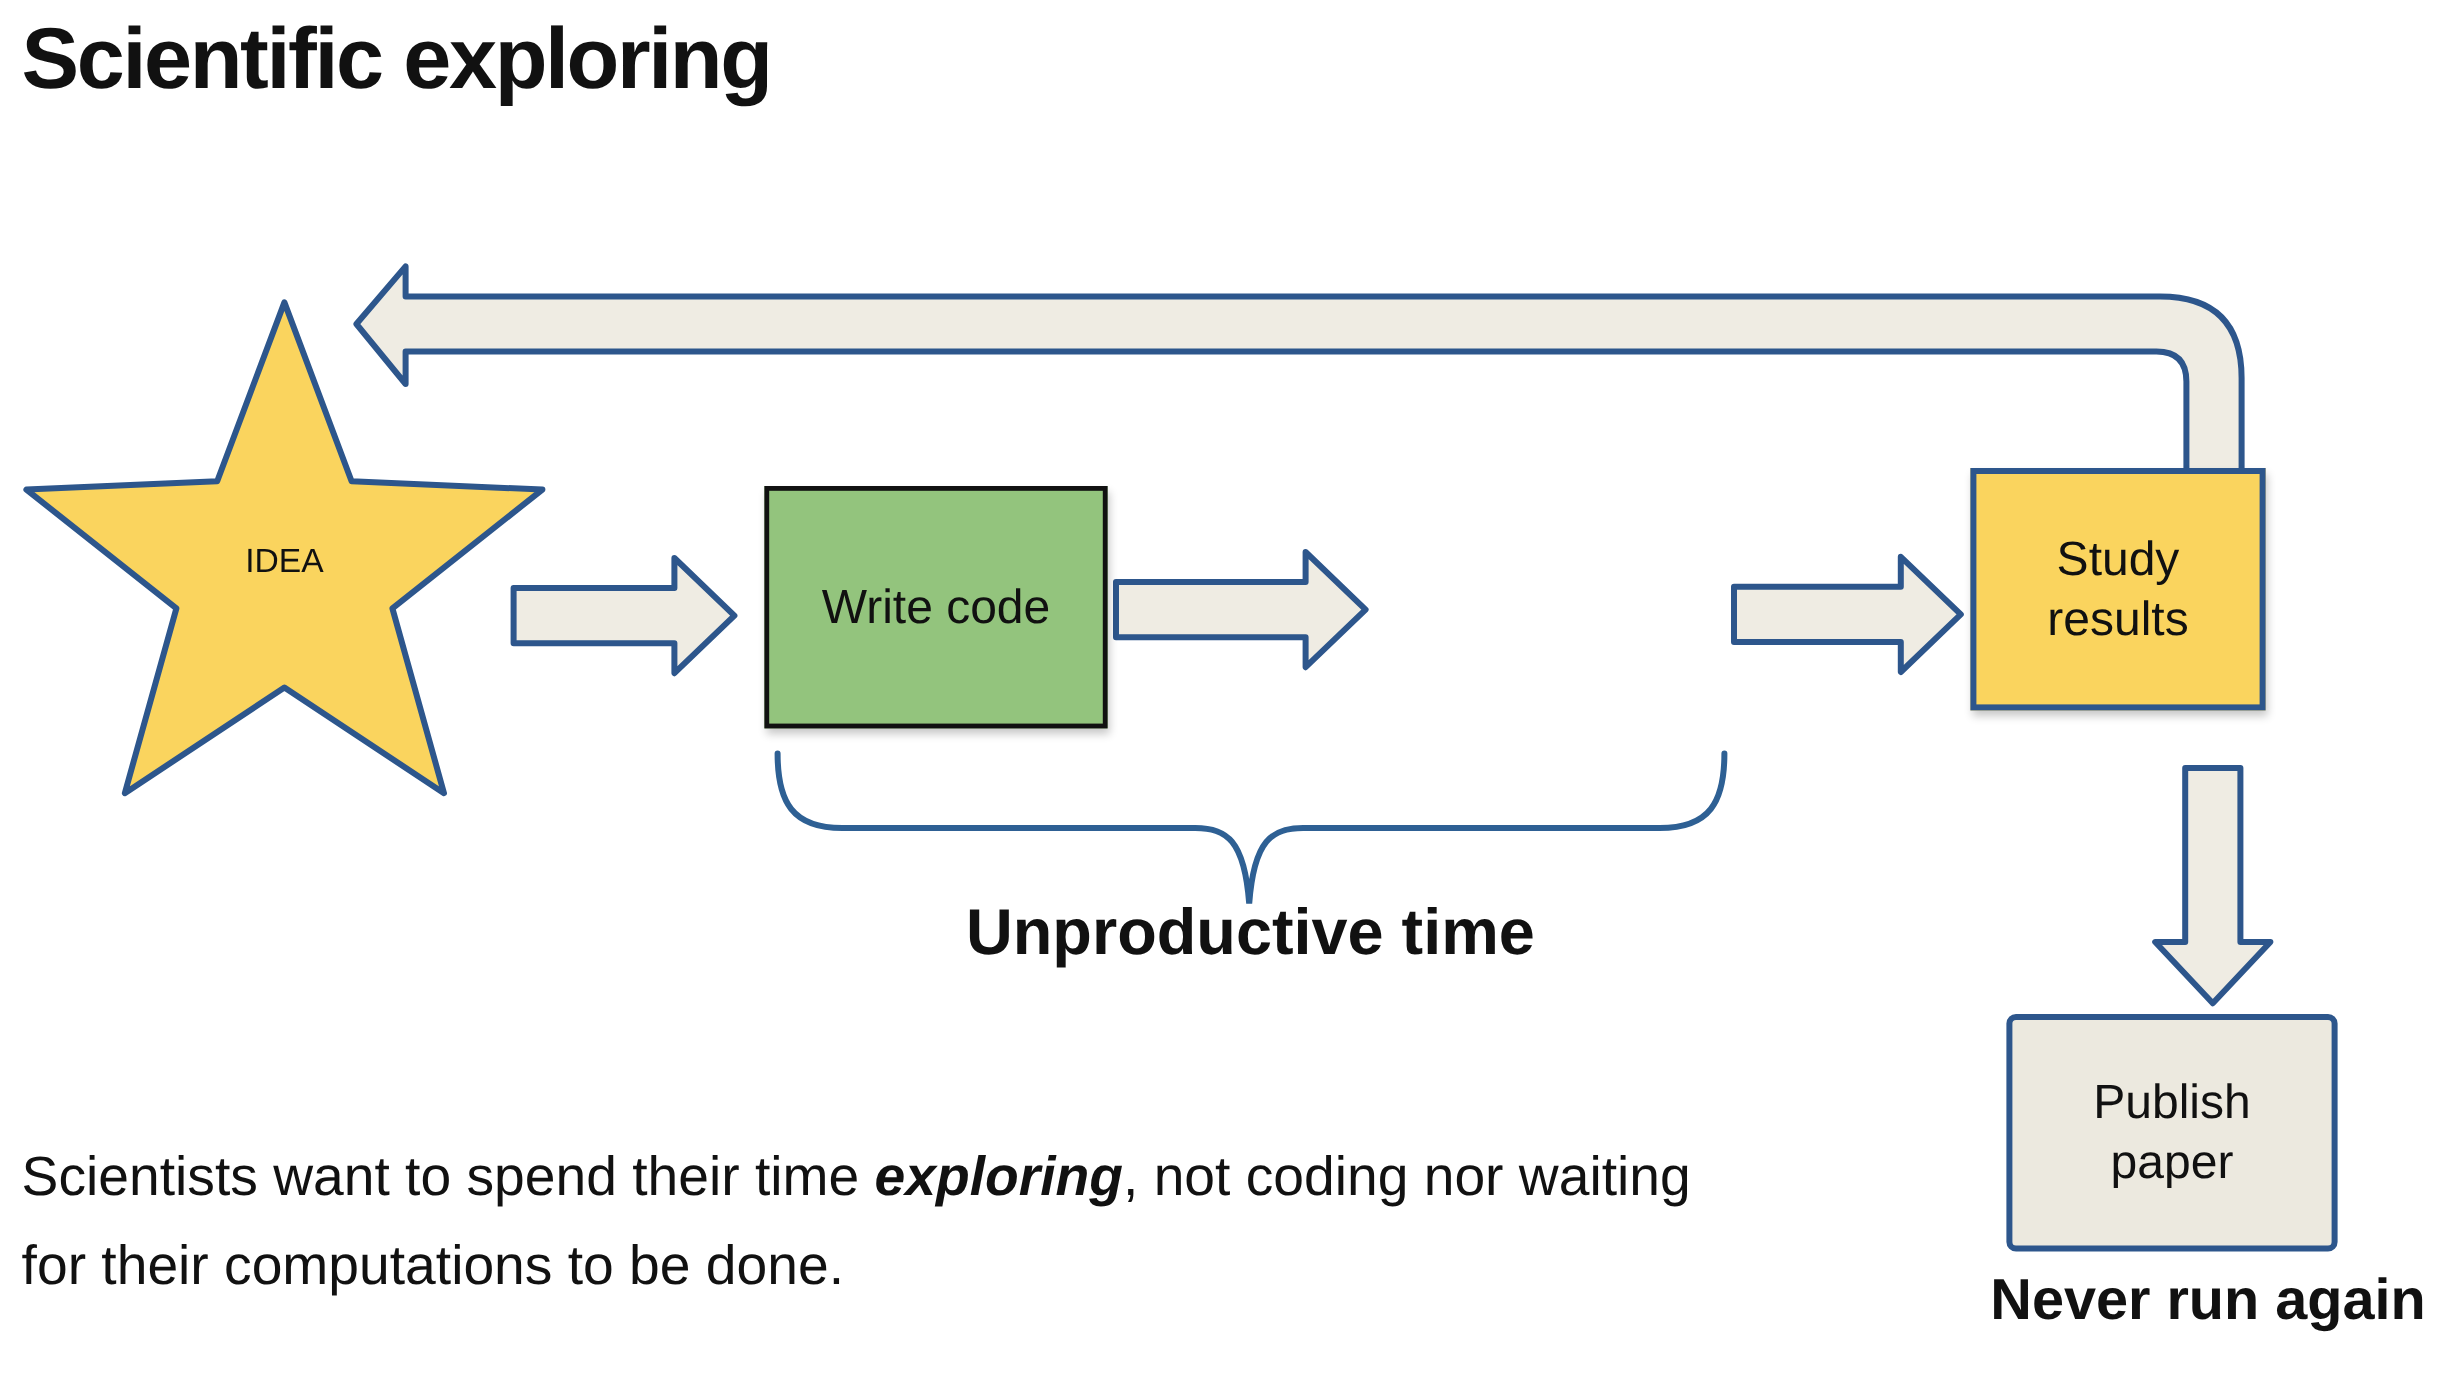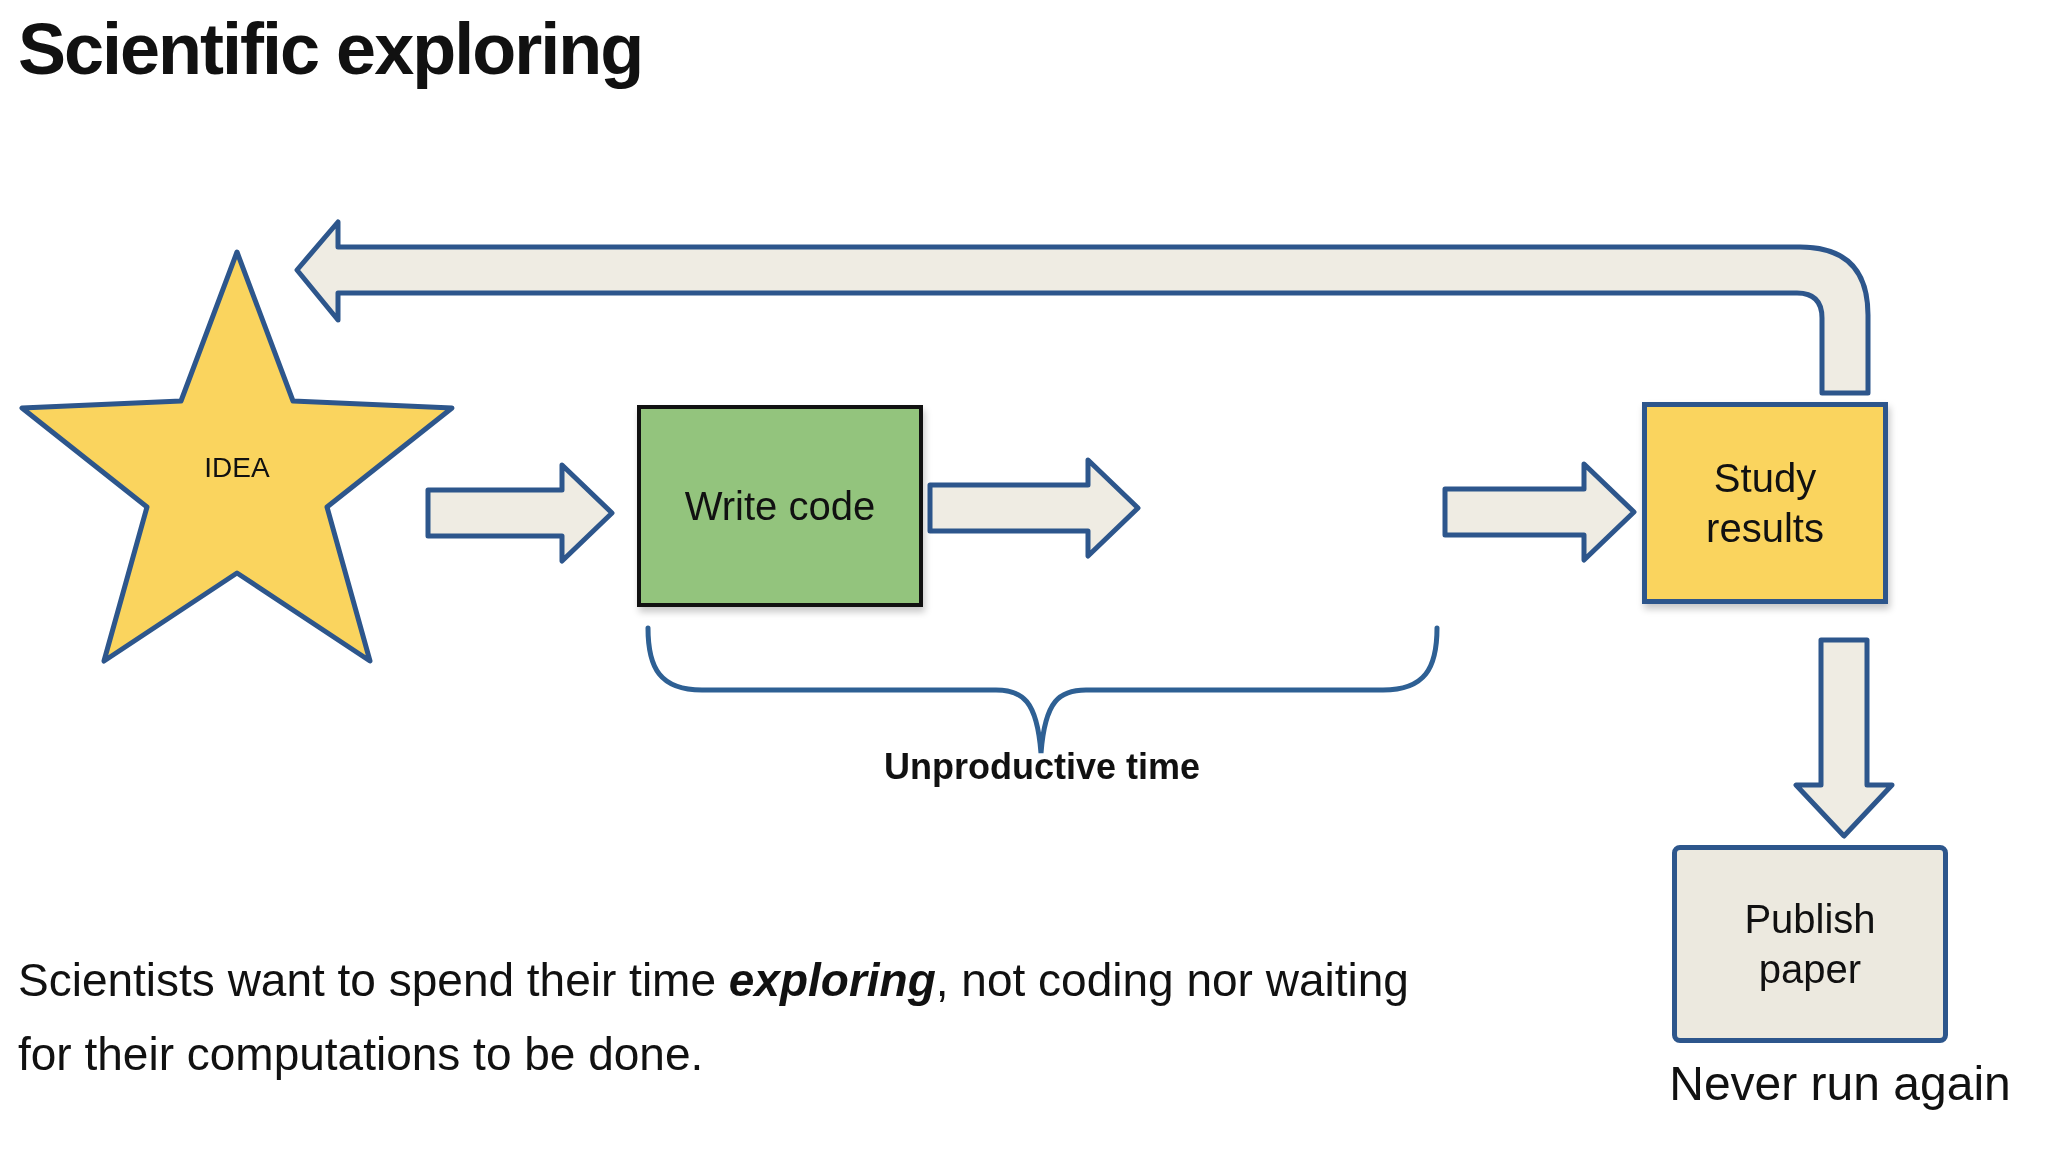--- a/index.html
+++ b/index.html
@@ -22,39 +22,39 @@
     position:absolute; box-sizing:border-box;
     display:flex; align-items:center; justify-content:center;
     text-align:center; font-size:40px; line-height:1.25;
     color:var(--text,#111);
     box-shadow: 2px 5px 7px rgba(0,0,0,0.22);
   }
   .box-write   { left:637px;  top:405px; width:286px; height:202px;
                  background:var(--green_fill); border:4px solid var(--green_border); }
   .box-run     { left:1150px; top:412px; width:287px; height:200px;
                  background:var(--blue_fill);  border:4px solid var(--outline); }
-  .box-study   { left:1642px; top:402px; width:246px; height:202px;
+  .box-study   { left:1642px; top:390px; width:246px; height:202px;
                  background:var(--yellow_fill); border:5px solid var(--outline); }
   .box-publish { left:1672px; top:845px; width:276px; height:198px;
                  background:var(--publish_fill); border:5px solid var(--outline);
                  border-radius:8px; box-shadow:none; }
   .wrap-160 { display:block; width:160px; margin:0 auto; }
   .wrap-180 { display:block; width:180px; margin:0 auto; }
 
   .idea-label {
     position:absolute; left:137px; top:452px; width:200px;
     text-align:center; font-size:28px; color:var(--text,#111);
   }
   .brace-label {
     position:absolute; left:742px; top:746px; width:600px;
-    text-align:center; font-size:36px; font-weight:bold; color:var(--text,#111);
+    text-align:center; font-size:54px; font-weight:bold; color:var(--text,#111);
   }
   .publish-caption {
     position:absolute; left:1640px; top:1056px; width:400px;
-    text-align:center; font-size:48px; font-weight:normal; color:var(--text,#111);
+    text-align:center; font-size:48px; font-weight:bold; color:var(--text,#111);
   }
   .footer-sentence {
     position:absolute; left:18px; top:944px; width:1440px;
     font-size:46px; line-height:1.6; color:var(--text,#111);
   }
   .footer-sentence .emph { font-weight:bold; font-style:italic; }
 
   
   .star      { fill:var(--star_fill);   stroke:var(--outline); stroke-width:5; stroke-linejoin:round; }
   .cream     { fill:var(--cream_fill);  stroke:var(--outline); stroke-width:5; stroke-linejoin:round; }

